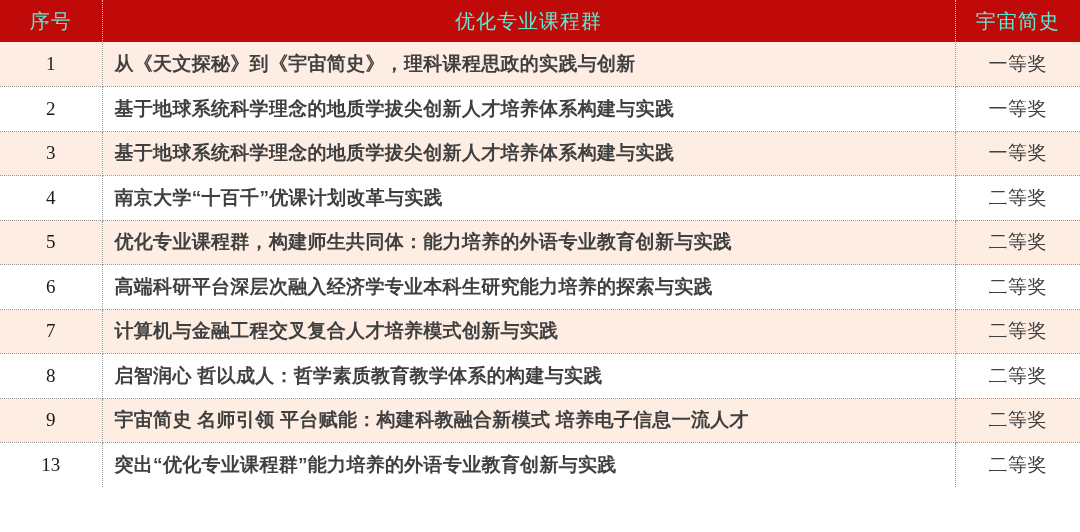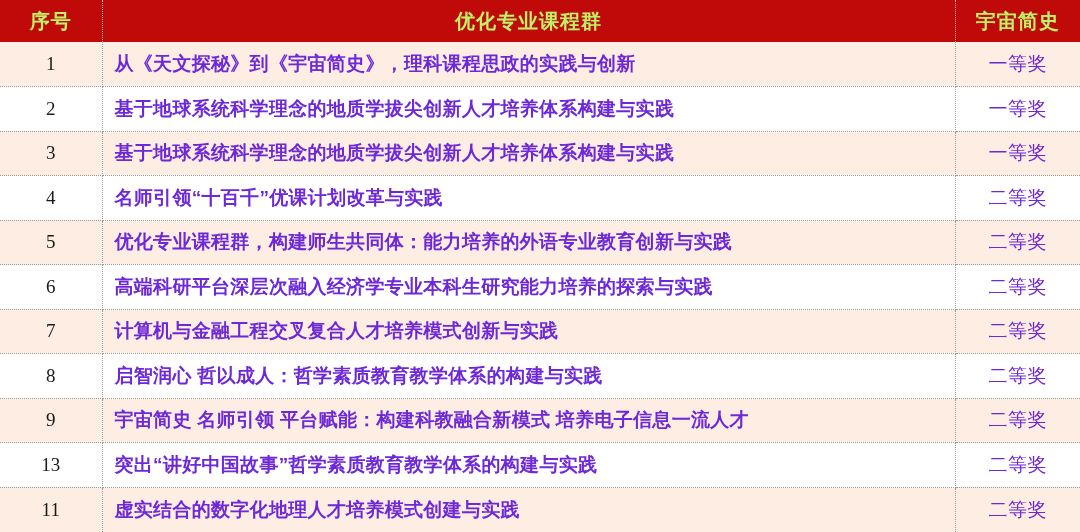--- a/index.html
+++ b/index.html
@@ -21,22 +21,22 @@
   .award-table col.col-index { width: 102px; }
   .award-table col.col-name  { width: 853px; }
   .award-table col.col-level { width: 125px; }
 
   
   thead tr.header-row {
     height: 42px;
   }
   thead th {
     background: #C00A0A;
-    color: #bef264;
-    font-weight: bold;
+    color: #5eead4;
+    font-weight: normal;
     font-size: 20px;
     letter-spacing: 1px;
     padding: 0;
     border-right: 1px dotted #e8b9b9;
     text-align: center;
     vertical-align: middle;
     height: 42px;
     line-height: 42px;
   }
   thead th.th-level { border-right: none; }
@@ -45,21 +45,21 @@
   tbody tr {
     height: 44.5px;
   }
   tbody tr.row-odd  td { background: #FDEDE2; }
   tbody tr.row-even td { background: #FFFFFF; }
 
   tbody td {
     height: 44.5px;
     padding: 0;
     font-size: 19px;
-    color: #6d28d9;
+    color: #404040;
     border-bottom: 1px dotted #9a9a9a;
     border-right: 1px dotted #9a9a9a;
     vertical-align: middle;
     box-sizing: border-box;
   }
   tbody td.cell-index {
     text-align: center;
     font-family: "Liberation Serif", "DejaVu Serif", serif;
     font-size: 19px;
     color: #1a1a1a;
@@ -107,21 +107,21 @@
         <td class="cell-name">基于地球系统科学理念的地质学拔尖创新人才培养体系构建与实践</td>
         <td class="cell-level">一等奖</td>
       </tr>
       <tr class="row-odd">
         <td class="cell-index">3</td>
         <td class="cell-name">基于地球系统科学理念的地质学拔尖创新人才培养体系构建与实践</td>
         <td class="cell-level">一等奖</td>
       </tr>
       <tr class="row-even">
         <td class="cell-index">4</td>
-        <td class="cell-name">名师引领“十百千”优课计划改革与实践</td>
+        <td class="cell-name">南京大学“十百千”优课计划改革与实践</td>
         <td class="cell-level">二等奖</td>
       </tr>
       <tr class="row-odd">
         <td class="cell-index">5</td>
         <td class="cell-name">优化专业课程群，构建师生共同体：能力培养的外语专业教育创新与实践</td>
         <td class="cell-level">二等奖</td>
       </tr>
       <tr class="row-even">
         <td class="cell-index">6</td>
         <td class="cell-name">高端科研平台深层次融入经济学专业本科生研究能力培养的探索与实践</td>
@@ -137,22 +137,17 @@
         <td class="cell-name">启智润心 哲以成人：哲学素质教育教学体系的构建与实践</td>
         <td class="cell-level">二等奖</td>
       </tr>
       <tr class="row-odd">
         <td class="cell-index">9</td>
         <td class="cell-name">宇宙简史 名师引领 平台赋能：构建科教融合新模式 培养电子信息一流人才</td>
         <td class="cell-level">二等奖</td>
       </tr>
       <tr class="row-even">
         <td class="cell-index">13</td>
-        <td class="cell-name">突出“讲好中国故事”哲学素质教育教学体系的构建与实践</td>
-        <td class="cell-level">二等奖</td>
-      </tr>
-      <tr class="row-odd">
-        <td class="cell-index">11</td>
-        <td class="cell-name">虚实结合的数字化地理人才培养模式创建与实践</td>
+        <td class="cell-name">突出“优化专业课程群”能力培养的外语专业教育创新与实践</td>
         <td class="cell-level">二等奖</td>
       </tr>
     </tbody>
 </table>
 
 </body></html>

